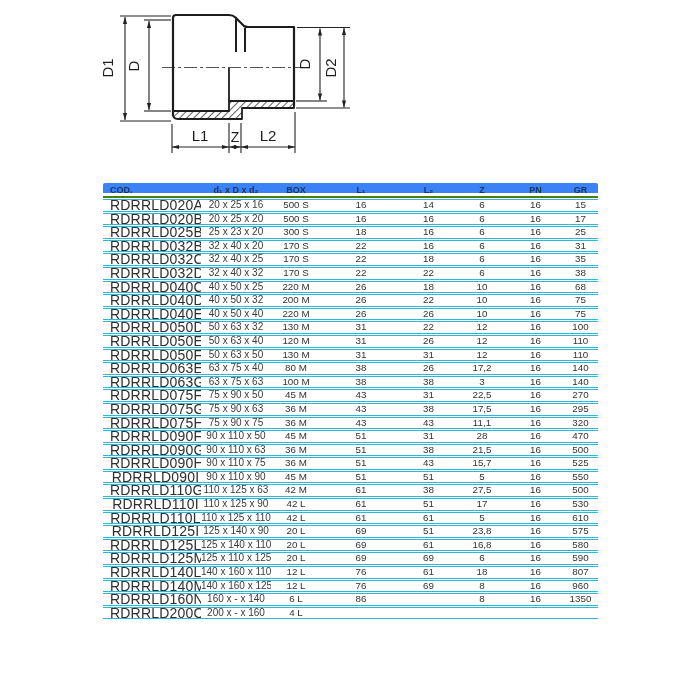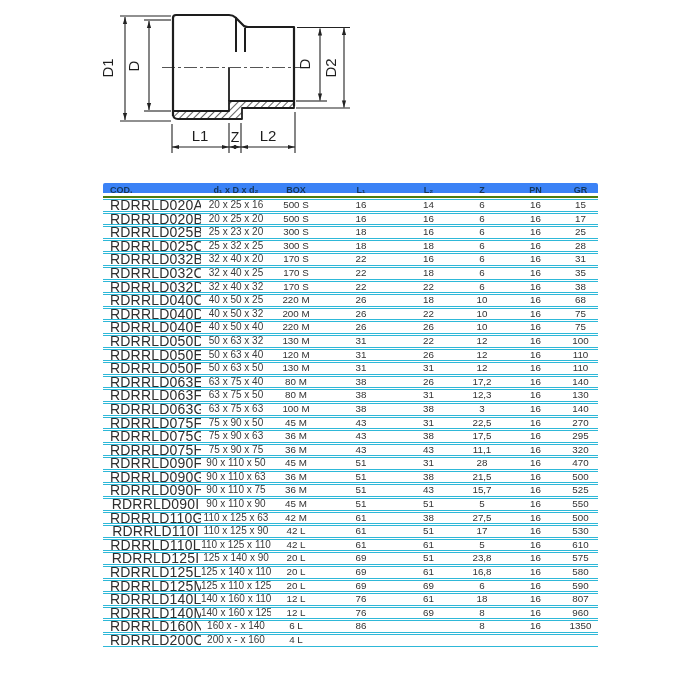--- a/index.html
+++ b/index.html
@@ -136,30 +136,20 @@
           <td>RDRRLD025B</td>
           <td>25 x 23 x 20</td>
           <td>300 S</td>
           <td>18</td>
           <td>16</td>
           <td>6</td>
           <td>16</td>
           <td>25</td>
         </tr>
         <tr>
-          <td>RDRRLD025C</td>
-          <td>25 x 32 x 25</td>
-          <td>300 S</td>
-          <td>18</td>
-          <td>18</td>
-          <td>6</td>
-          <td>16</td>
-          <td>28</td>
-        </tr>
-        <tr>
           <td>RDRRLD032B</td>
           <td>32 x 40 x 20</td>
           <td>170 S</td>
           <td>22</td>
           <td>16</td>
           <td>6</td>
           <td>16</td>
           <td>31</td>
         </tr>
         <tr>
@@ -244,30 +234,20 @@
         </tr>
         <tr>
           <td>RDRRLD063E</td>
           <td>63 x 75 x 40</td>
           <td>80 M</td>
           <td>38</td>
           <td>26</td>
           <td>17,2</td>
           <td>16</td>
           <td>140</td>
-        </tr>
-        <tr>
-          <td>RDRRLD063F</td>
-          <td>63 x 75 x 50</td>
-          <td>80 M</td>
-          <td>38</td>
-          <td>31</td>
-          <td>12,3</td>
-          <td>16</td>
-          <td>130</td>
         </tr>
         <tr>
           <td>RDRRLD063G</td>
           <td>63 x 75 x 63</td>
           <td>100 M</td>
           <td>38</td>
           <td>38</td>
           <td>3</td>
           <td>16</td>
           <td>140</td>

